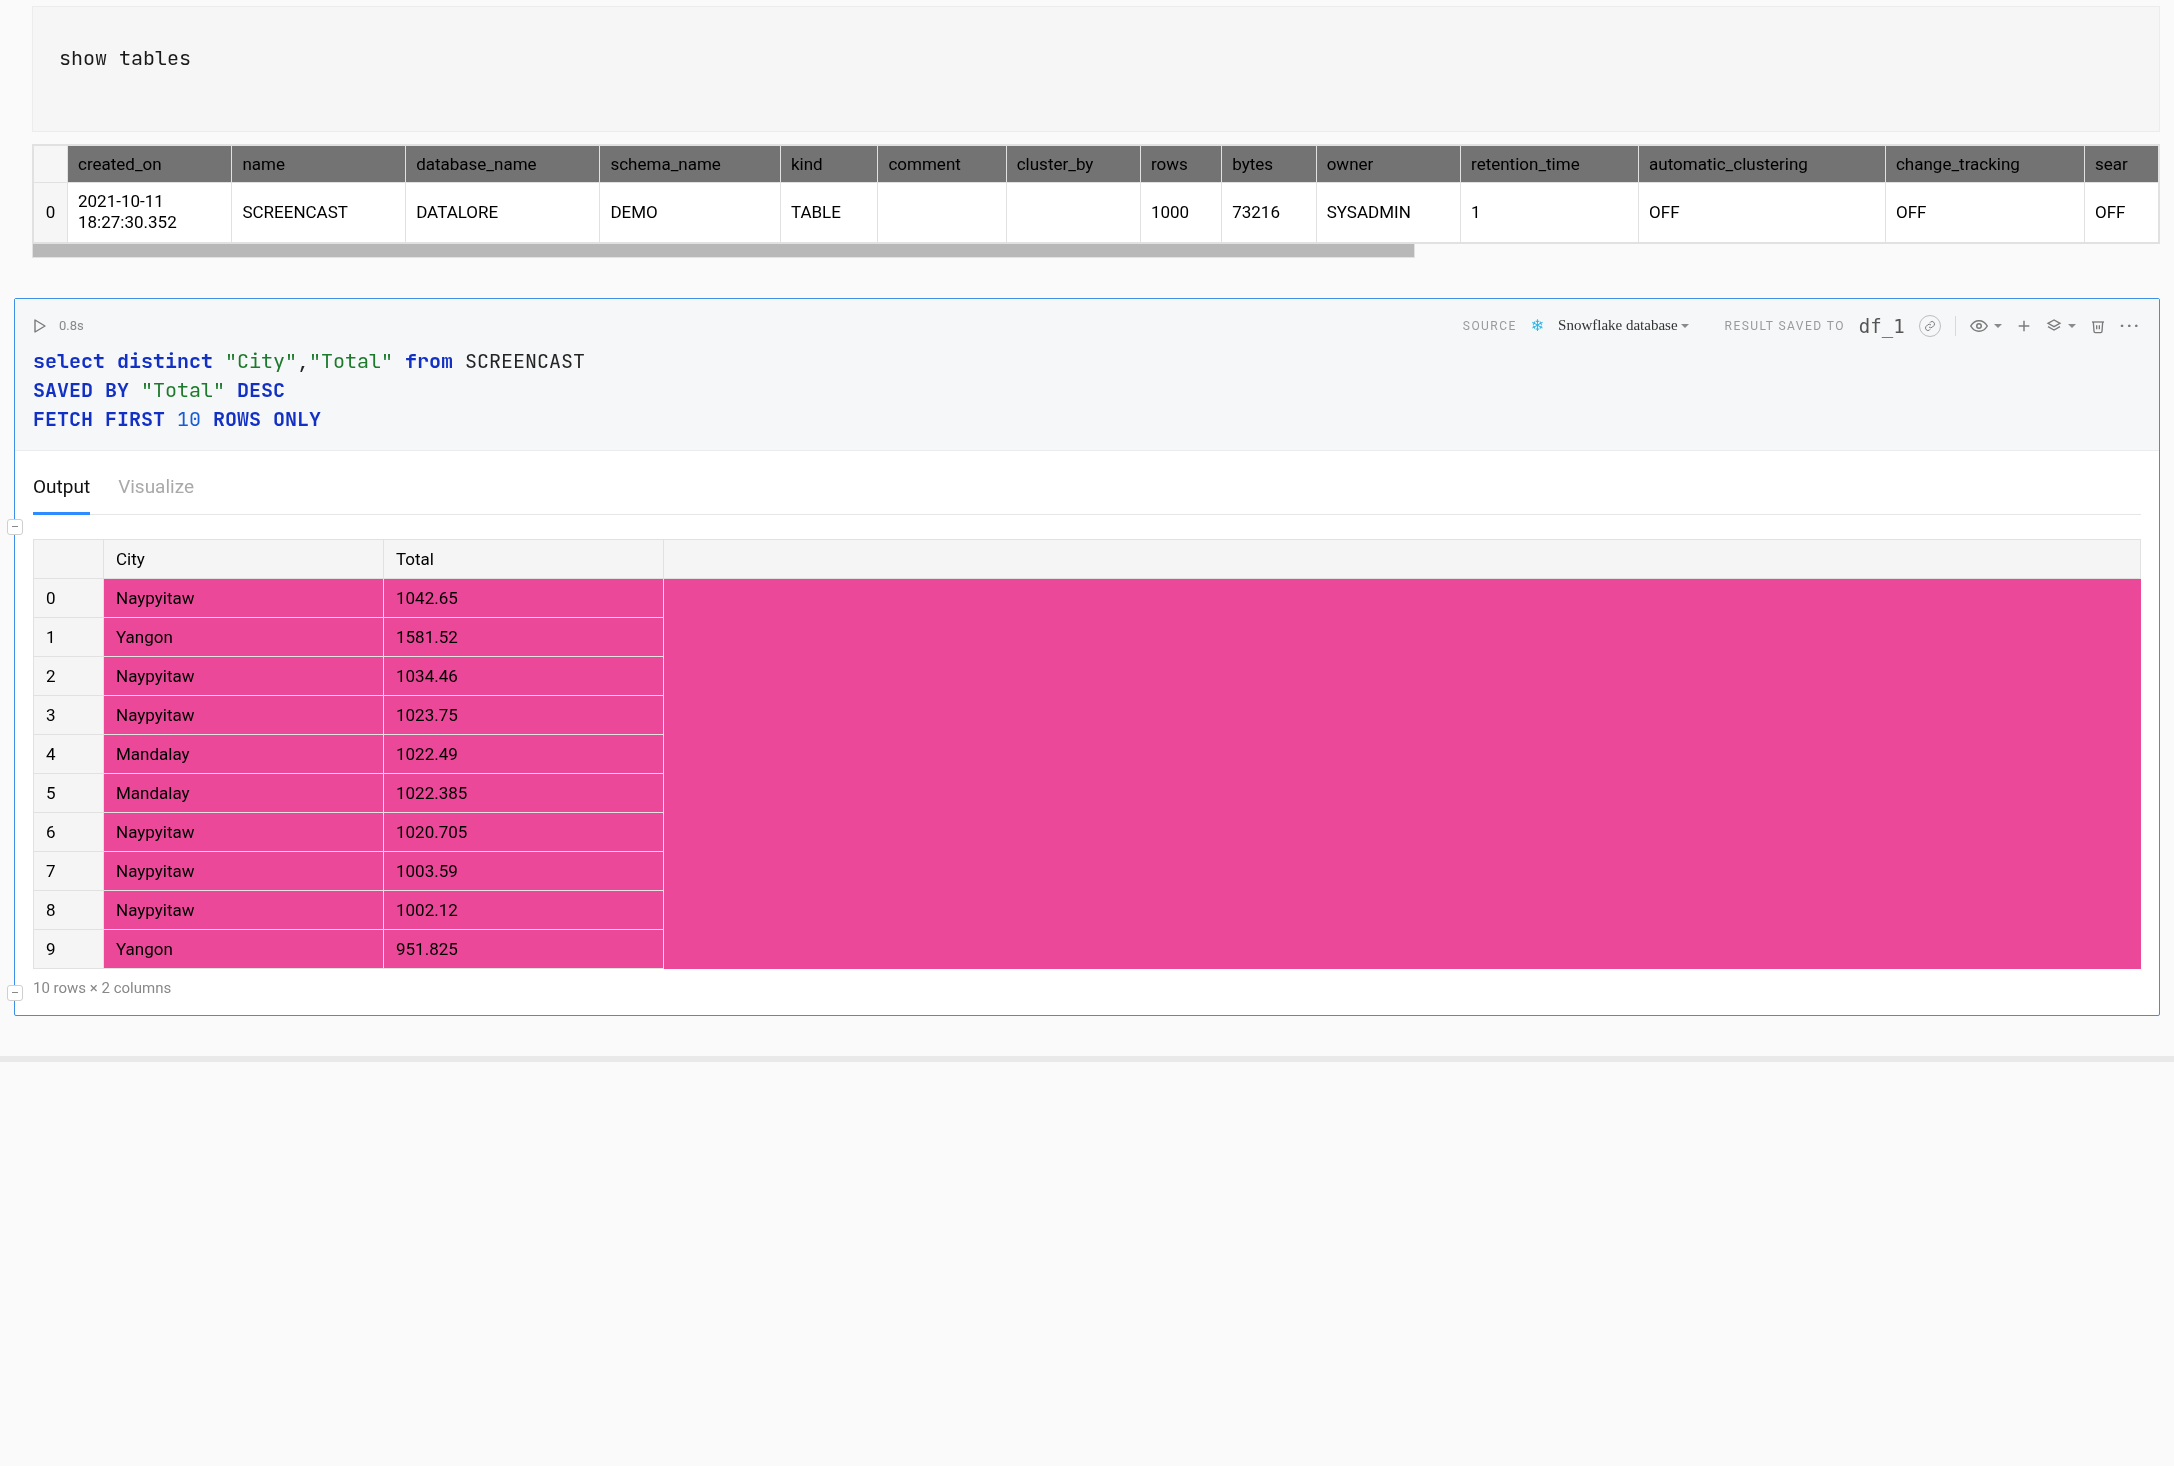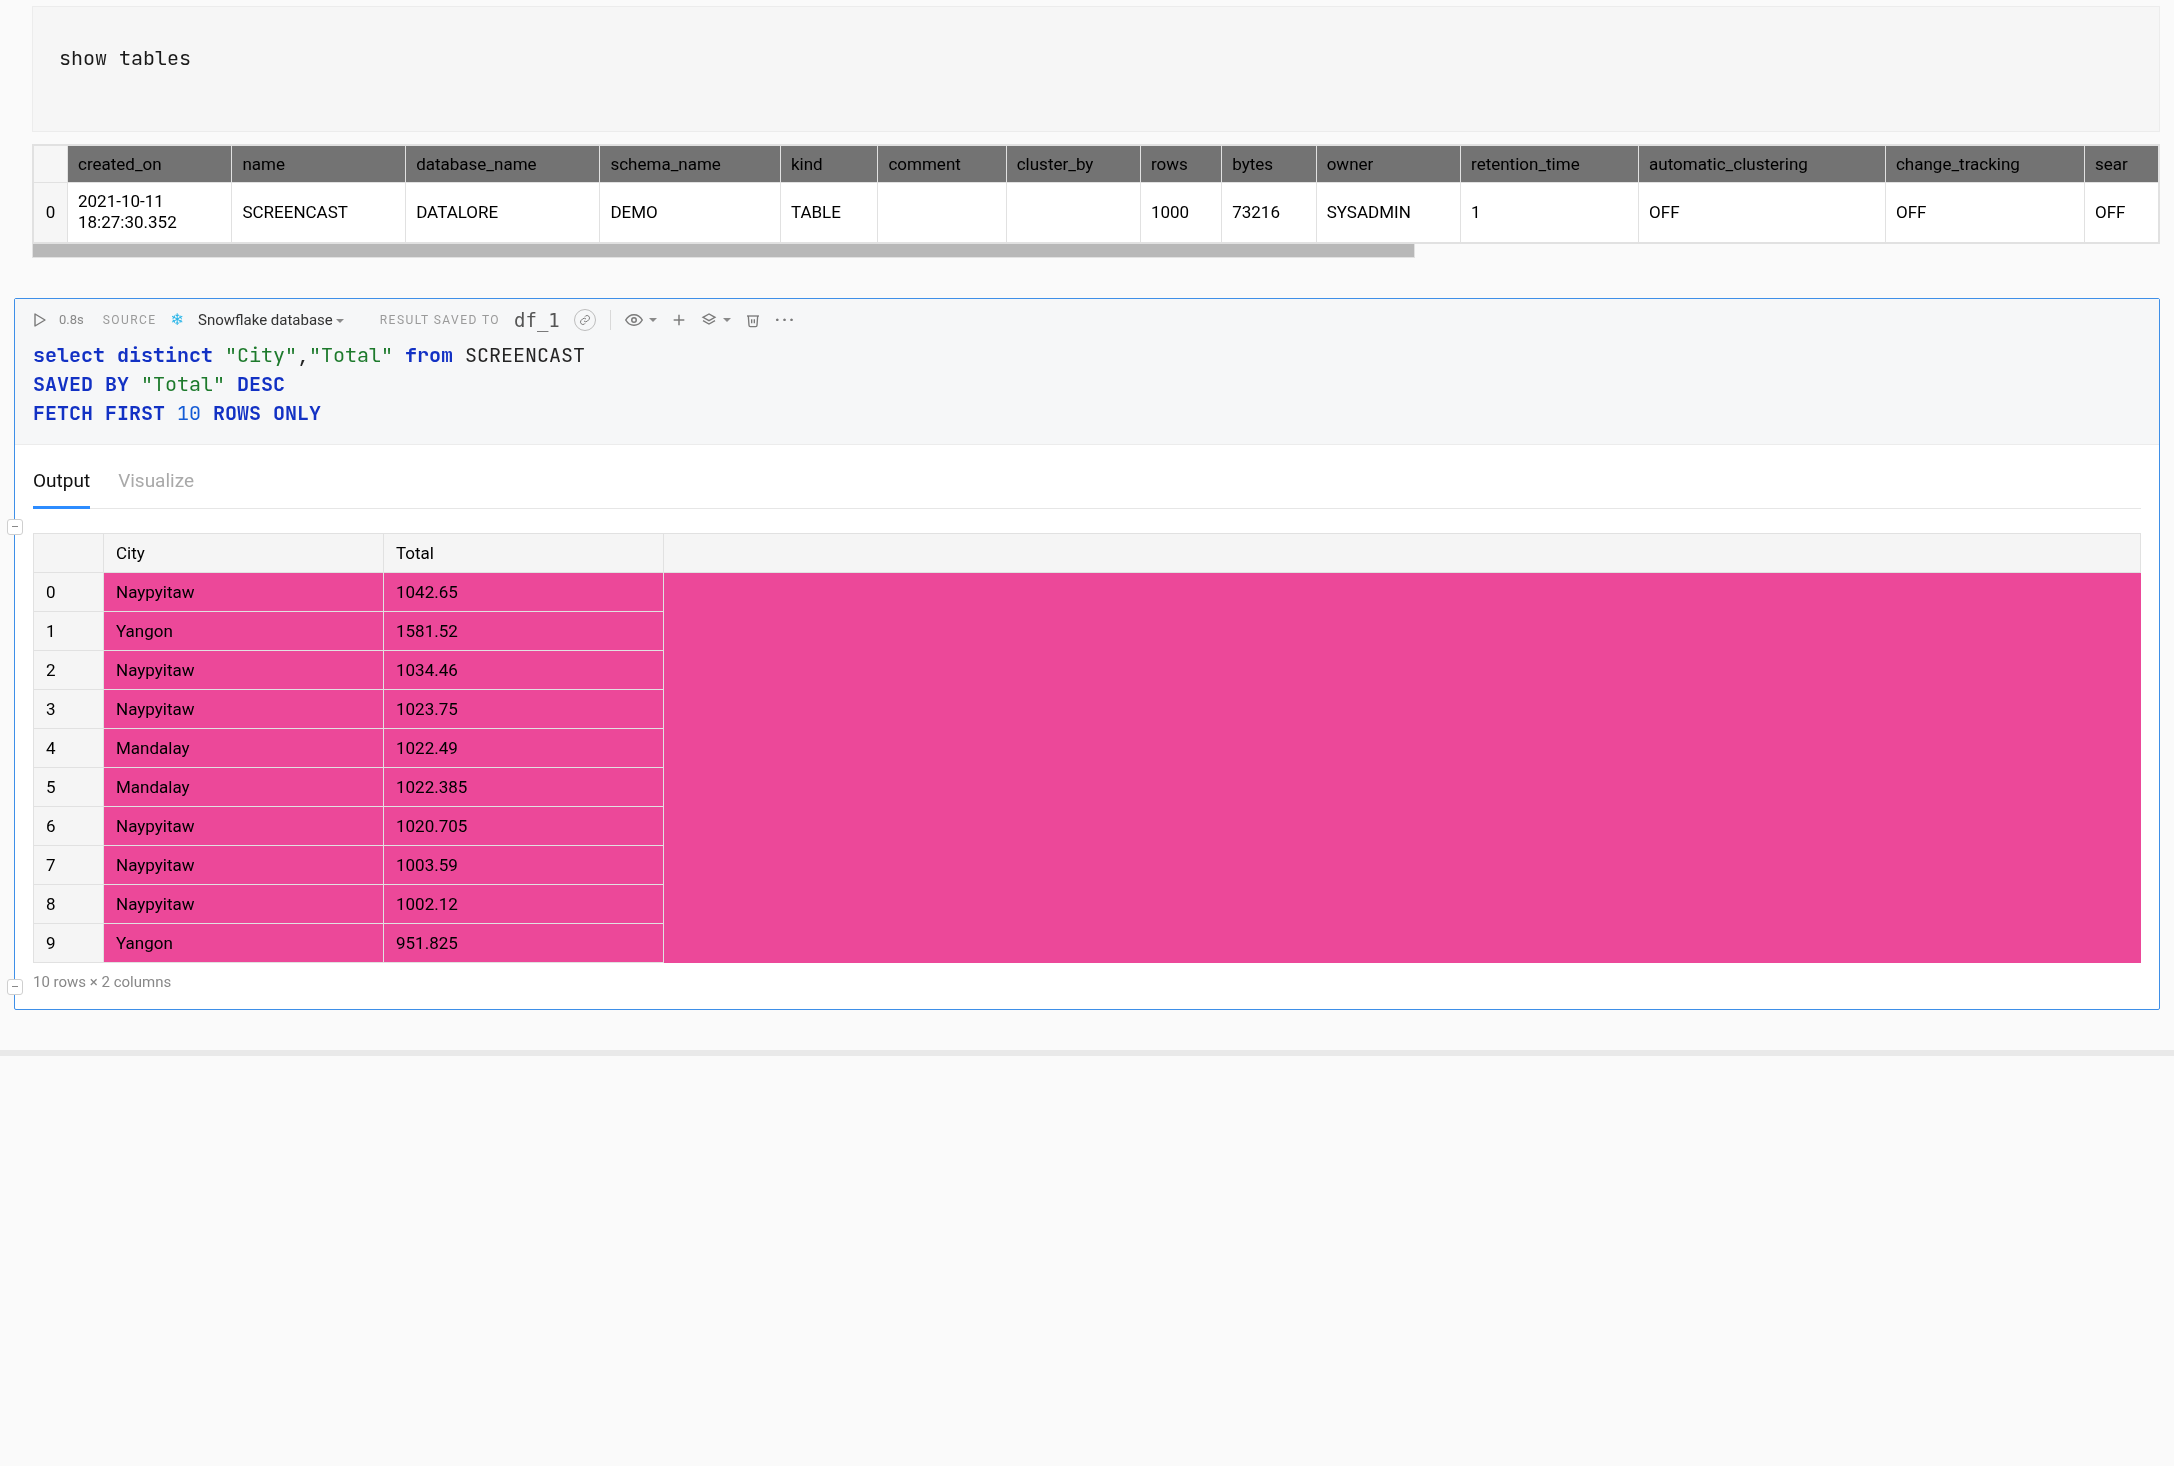--- a/index.html
+++ b/index.html
@@ -82,27 +82,27 @@
   }
   .cell2-gutter-btn::before{content:"";display:block;width:6px;height:1px;background:#888;}
   .gutter-top{top:220px;}
   .gutter-bot{bottom:14px;}
 
   .cell2-header {
     background:#f6f7f8;
     border-bottom:1px solid #ececec;
     padding:10px 18px 16px 18px;
   }
-  .run-row { display:flex; align-items:center; gap:19px; justify-content:flex-start; font-size:13px;}
+  .run-row { display:flex; align-items:center; gap:19px; justify-content:space-between; font-size:13px;margin-top:6px;}
   .run-left {display:flex; align-items:center; gap:12px;}
   .run-triangle svg{display:block}
   .run-time { color:#888; font-family:inherit;}
   .toolbar-right{display:flex; align-items:center; gap:14px; color:#7a7a7a;}
   .toolbar-right .lbl{letter-spacing:.12em; font-size:12px; color:#9a9a9a;}
-  .toolbar-right .source-name{color:#333; font-size:15px;}
+  .toolbar-right .source-name{color:#333; font-size:15px;font-family:Liberation Serif, serif;}
   .snowflake{color:#29b5e8; font-size:16px; line-height:1;}
   .df-name{font-family:Consolas,Menlo,monospace; color:#555;font-size:19px;}
   .circle-icn{
     width:22px;height:22px;border:1px solid #bdbdbd;border-radius:50%;
     display:inline-flex;align-items:center;justify-content:center;
     font-size:12px;color:#7a7a7a;
   }
   .tb-sep{width:1px;height:20px;background:#d9d9d9;}
   .tb-icn{color:#7a7a7a; display:inline-flex;align-items:center;gap:3px;font-size:17px;}
   .tb-icn svg{display:block}

